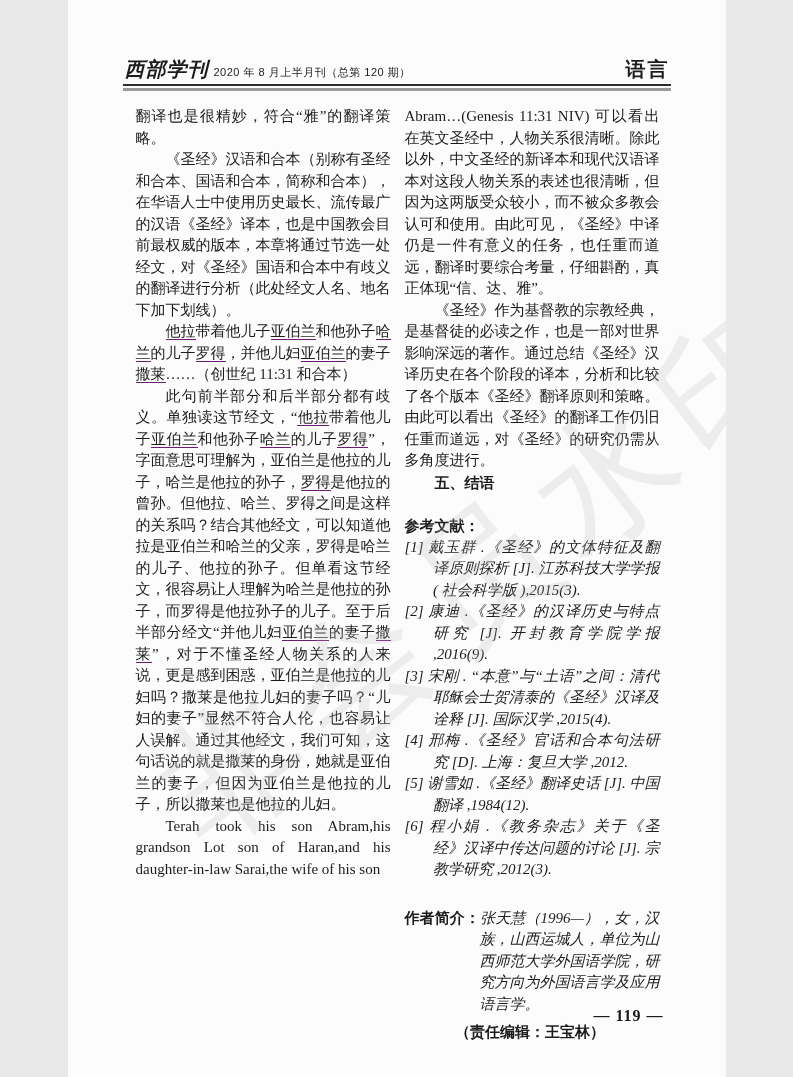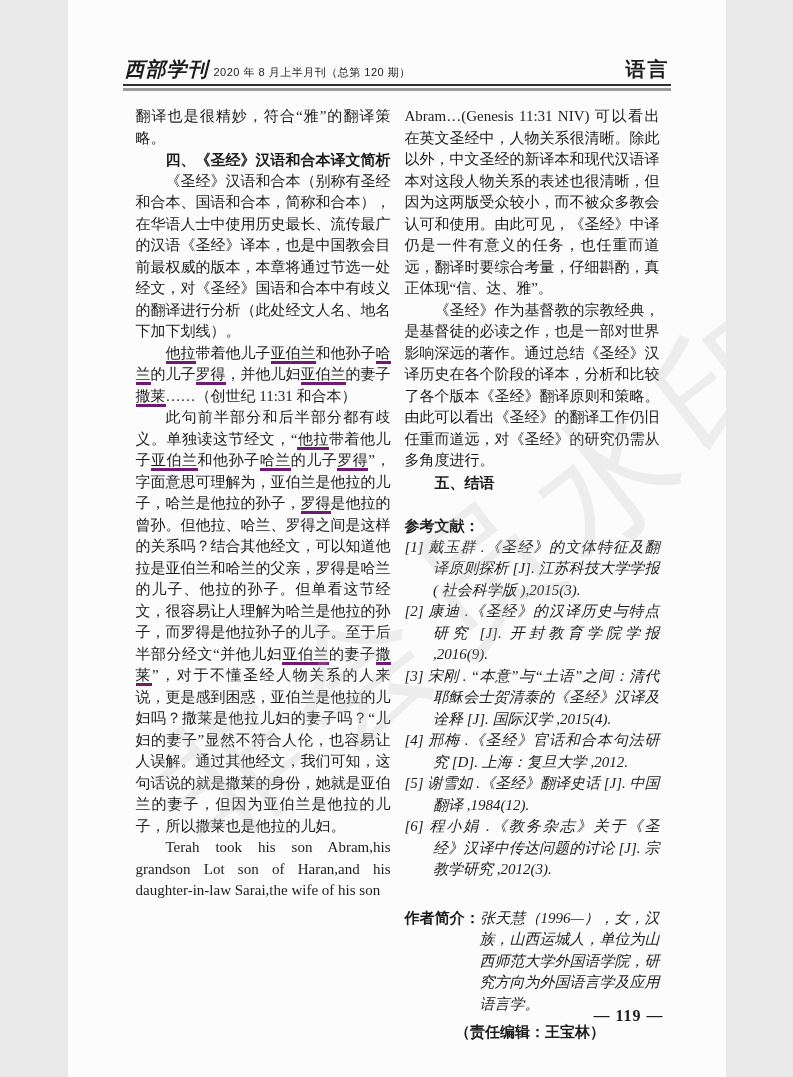--- a/index.html
+++ b/index.html
@@ -40,21 +40,21 @@
     font-size:15px;line-height:21.5px;margin-top:12px;
   }
   .col{flex:1 1 0;min-width:0;}
   .blk{text-align:justify;}
   .indent{text-indent:2em;}
   .heading,.refs-title{
     font-family:"Liberation Sans","DejaVu Sans",sans-serif;
     font-weight:bold;
   }
   .heading{text-indent:2em;}
-  .u{border-bottom:3px solid #701a75;}
+  .u{border-bottom:1px solid #701a75;}
   .ref{
     font-style:italic;
     padding-left:1.9em;text-indent:-1.9em;
   }
   .author{
     font-style:italic;
     padding-left:5em;text-indent:-5em;
   }
   .author-label{
     font-style:normal;font-weight:bold;
@@ -91,21 +91,20 @@
     <span class="logo">西部学刊</span>
     <span class="issue">2020 年 8 月上半月刊（总第 120 期）</span>
     <span class="section">语言</span>
   </div>
   <div class="rule-thin"></div>
   <div class="rule-thick"></div>
 
   <div class="cols">
     <div class="col">
         <div class="blk para"><span>翻译也是很精妙，符合“雅”的翻译策略。</span></div>
-        <div class="blk heading"><span>四、《圣经》汉语和合本译文简析</span></div>
         <div class="blk para indent"><span>《圣经》汉语和合本（别称有圣经和合本、国语和合本，简称和合本），在华语人士中使用历史最长、流传最广的汉语《圣经》译本，也是中国教会目前最权威的版本，本章将通过节选一处经文，对《圣经》国语和合本中有歧义的翻译进行分析（此处经文人名、地名下加下划线）。</span></div>
         <div class="blk para indent"><span class="u">他拉</span><span>带着他儿子</span><span class="u">亚伯兰</span><span>和他孙子</span><span class="u">哈兰</span><span>的儿子</span><span class="u">罗得</span><span>，并他儿妇</span><span class="u">亚伯兰</span><span>的妻子</span><span class="u">撒莱</span><span>……（创世纪 11:31 和合本）</span></div>
         <div class="blk para indent"><span>此句前半部分和后半部分都有歧义。单独读这节经文，“</span><span class="u">他拉</span><span>带着他儿子</span><span class="u">亚伯兰</span><span>和他孙子</span><span class="u">哈兰</span><span>的儿子</span><span class="u">罗得</span><span>”，字面意思可理解为，亚伯兰是他拉的儿子，哈兰是他拉的孙子，</span><span class="u">罗得</span><span>是他拉的曾孙。但他拉、哈兰、罗得之间是这样的关系吗？结合其他经文，可以知道他拉是亚伯兰和哈兰的父亲，罗得是哈兰的儿子、他拉的孙子。但单看这节经文，很容易让人理解为哈兰是他拉的孙子，而罗得是他拉孙子的儿子。至于后半部分经文“并他儿妇</span><span class="u">亚伯兰</span><span>的妻子</span><span class="u">撒莱</span><span>”，对于不懂圣经人物关系的人来说，更是感到困惑，亚伯兰是他拉的儿妇吗？撒莱是他拉儿妇的妻子吗？“儿妇的妻子”显然不符合人伦，也容易让人误解。通过其他经文，我们可知，这句话说的就是撒莱的身份，她就是亚伯兰的妻子，但因为亚伯兰是他拉的儿子，所以撒莱也是他拉的儿妇。</span></div>
         <div class="blk para indent"><span>Terah took his son Abram,his grandson Lot son of Haran,and his daughter-in-law Sarai,the wife of his son</span></div>
       </div>
     <div class="col">
         <div class="blk para"><span>Abram…(Genesis 11:31 NIV) 可以看出在英文圣经中，人物关系很清晰。除此以外，中文圣经的新译本和现代汉语译本对这段人物关系的表述也很清晰，但因为这两版受众较小，而不被众多教会认可和使用。由此可见，《圣经》中译仍是一件有意义的任务，也任重而道远，翻译时要综合考量，仔细斟酌，真正体现“信、达、雅”。</span></div>
         <div class="blk para indent"><span>《圣经》作为基督教的宗教经典，是基督徒的必读之作，也是一部对世界影响深远的著作。通过总结《圣经》汉译历史在各个阶段的译本，分析和比较了各个版本《圣经》翻译原则和策略。由此可以看出《圣经》的翻译工作仍旧任重而道远，对《圣经》的研究仍需从多角度进行。</span></div>
         <div class="blk heading"><span>五、结语</span></div>
         <div class="blk spacer" style="height: 22px;"></div>

